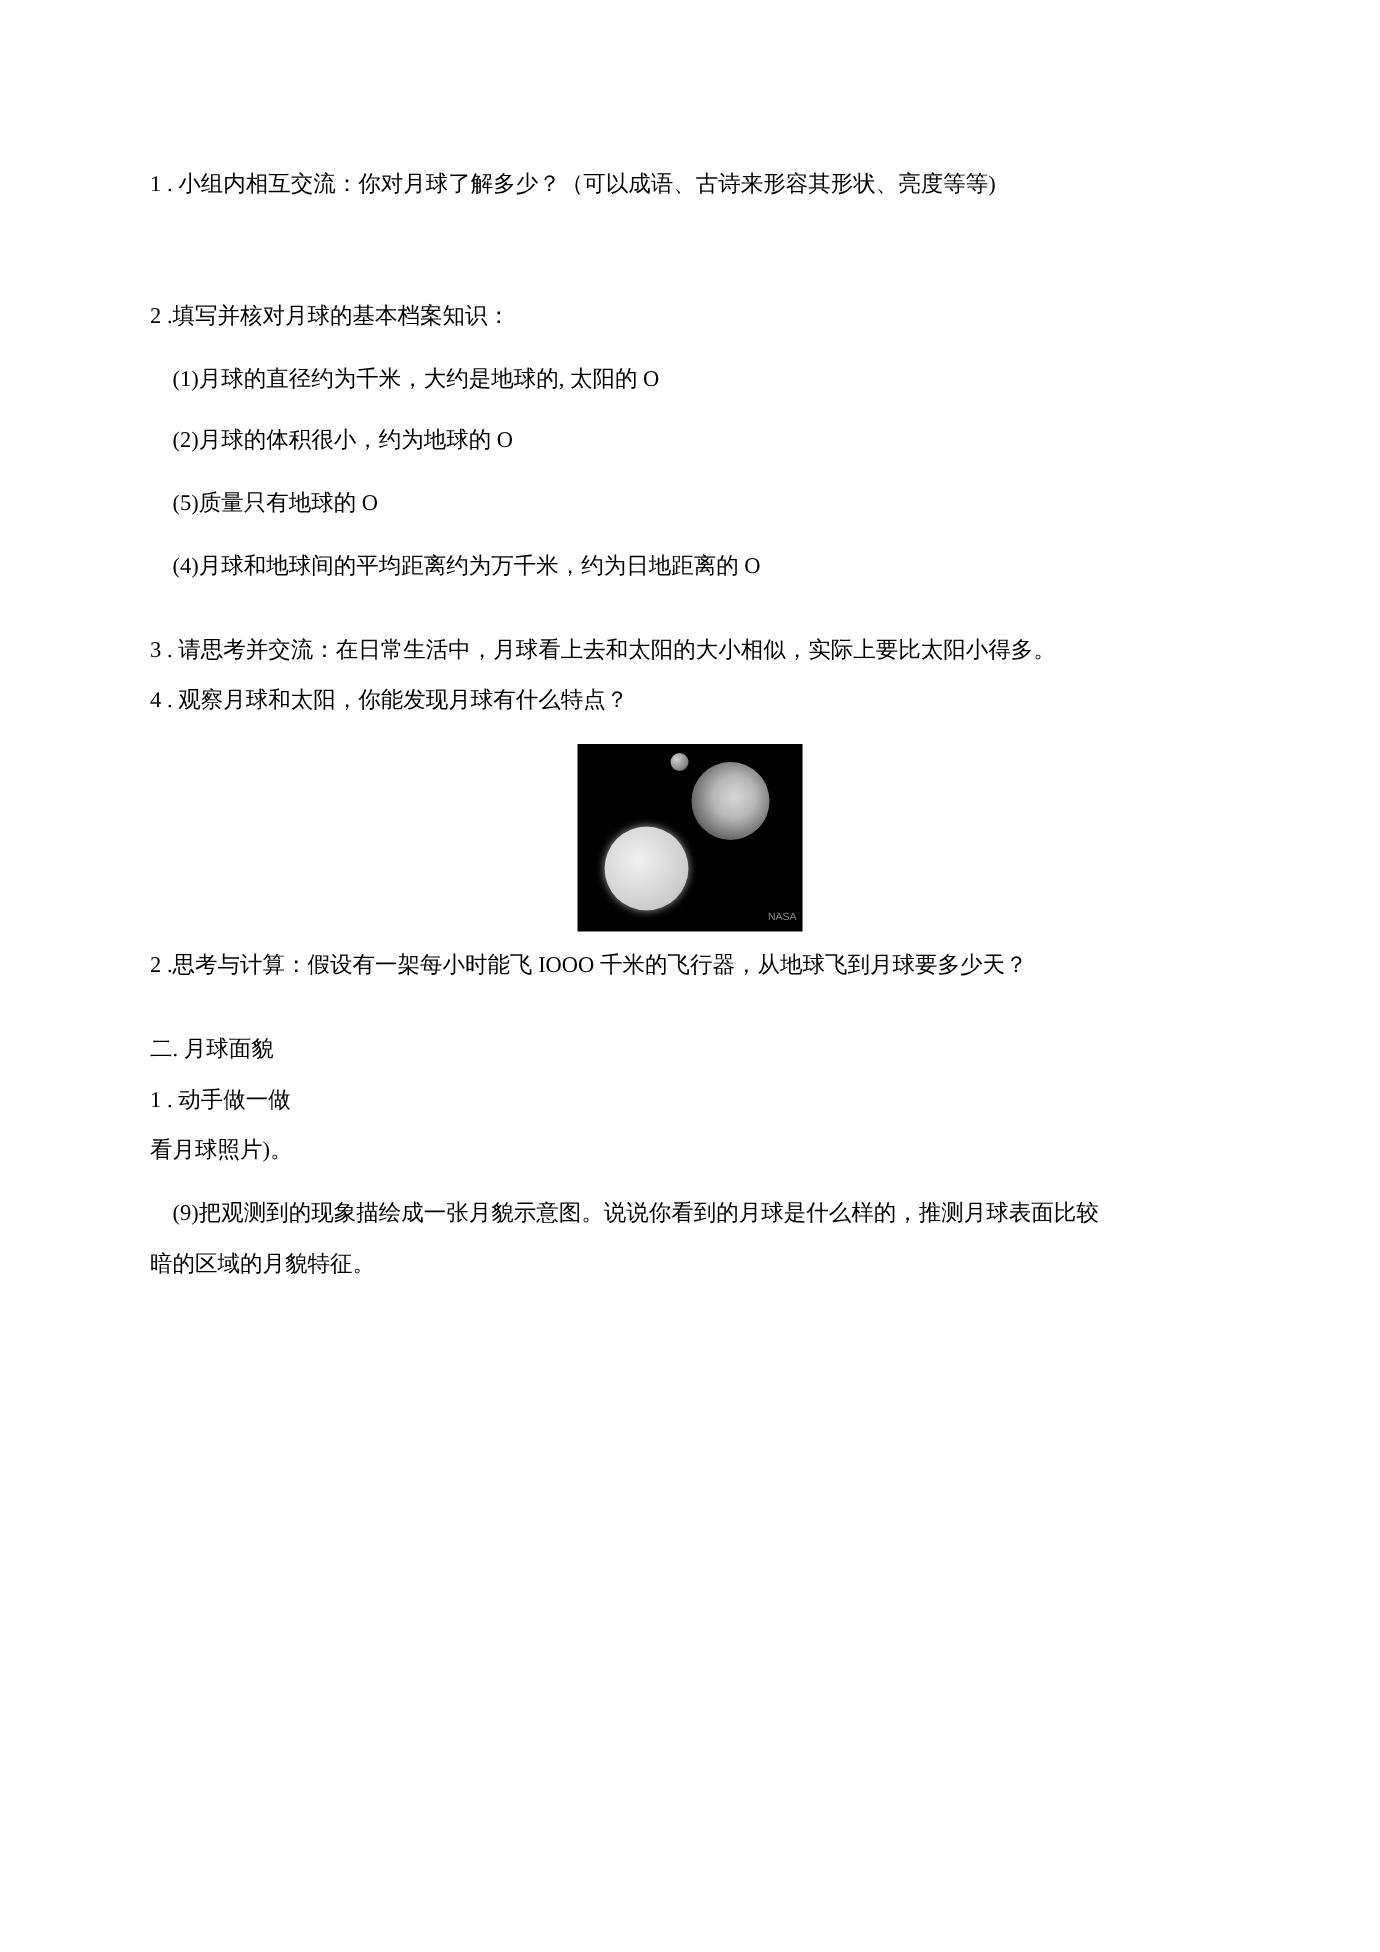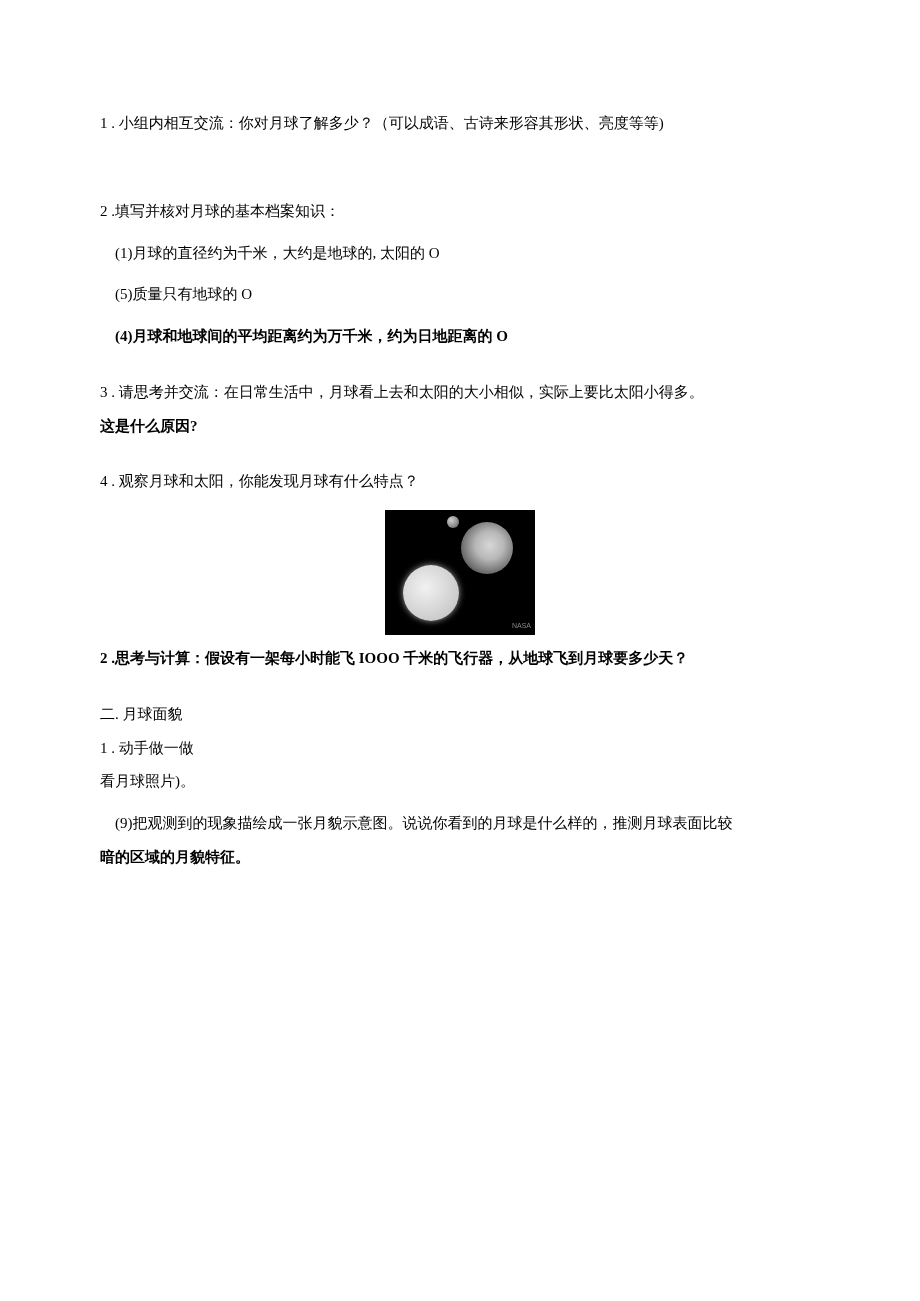--- a/index.html
+++ b/index.html
@@ -24,21 +24,20 @@
     margin: 0 0 6px 0;
   }
   .indent1 {
     padding-left: 1em;
   }
   .gap-lg {
     margin-bottom: 60px;
   }
   .gap-md {
     margin-bottom: 28px;
-    font-weight: bold;
   }
   .image-wrap {
     text-align: center;
     margin: 6px 0 10px 0;
   }
   .moon-img {
     width: 150px;
     height: 125px;
     background: #000000;
     display: inline-block;
@@ -85,25 +84,25 @@
 </style>
 </head>
 <body>
 
 <div class="page">
 
   <p class="para gap-lg">1 . 小组内相互交流：你对月球了解多少？（可以成语、古诗来形容其形状、亮度等等)</p>
 
   <p class="para">2  .填写并核对月球的基本档案知识：</p>
   <p class="para indent1">(1)月球的直径约为千米，大约是地球的, 太阳的 O</p>
+  <p class="para indent1">(2)月球的体积很小，约为地球的 O</p>
   <p class="para indent1">(5)质量只有地球的 O</p>
   <p class="para indent1 gap-md">(4)月球和地球间的平均距离约为万千米，约为日地距离的 O</p>
 
   <p class="para-tight">3  . 请思考并交流：在日常生活中，月球看上去和太阳的大小相似，实际上要比太阳小得多。</p>
-  <p class="para gap-md">这是什么原因?</p>
 
   <p class="para">4  . 观察月球和太阳，你能发现月球有什么特点？</p>
 
   <div class="image-wrap">
     <span class="moon-img">
       <span class="small-dot"></span>
       <span class="moon-upper"></span>
       <span class="moon-lower"></span>
       <span class="caption">NASA</span>
     </span>

